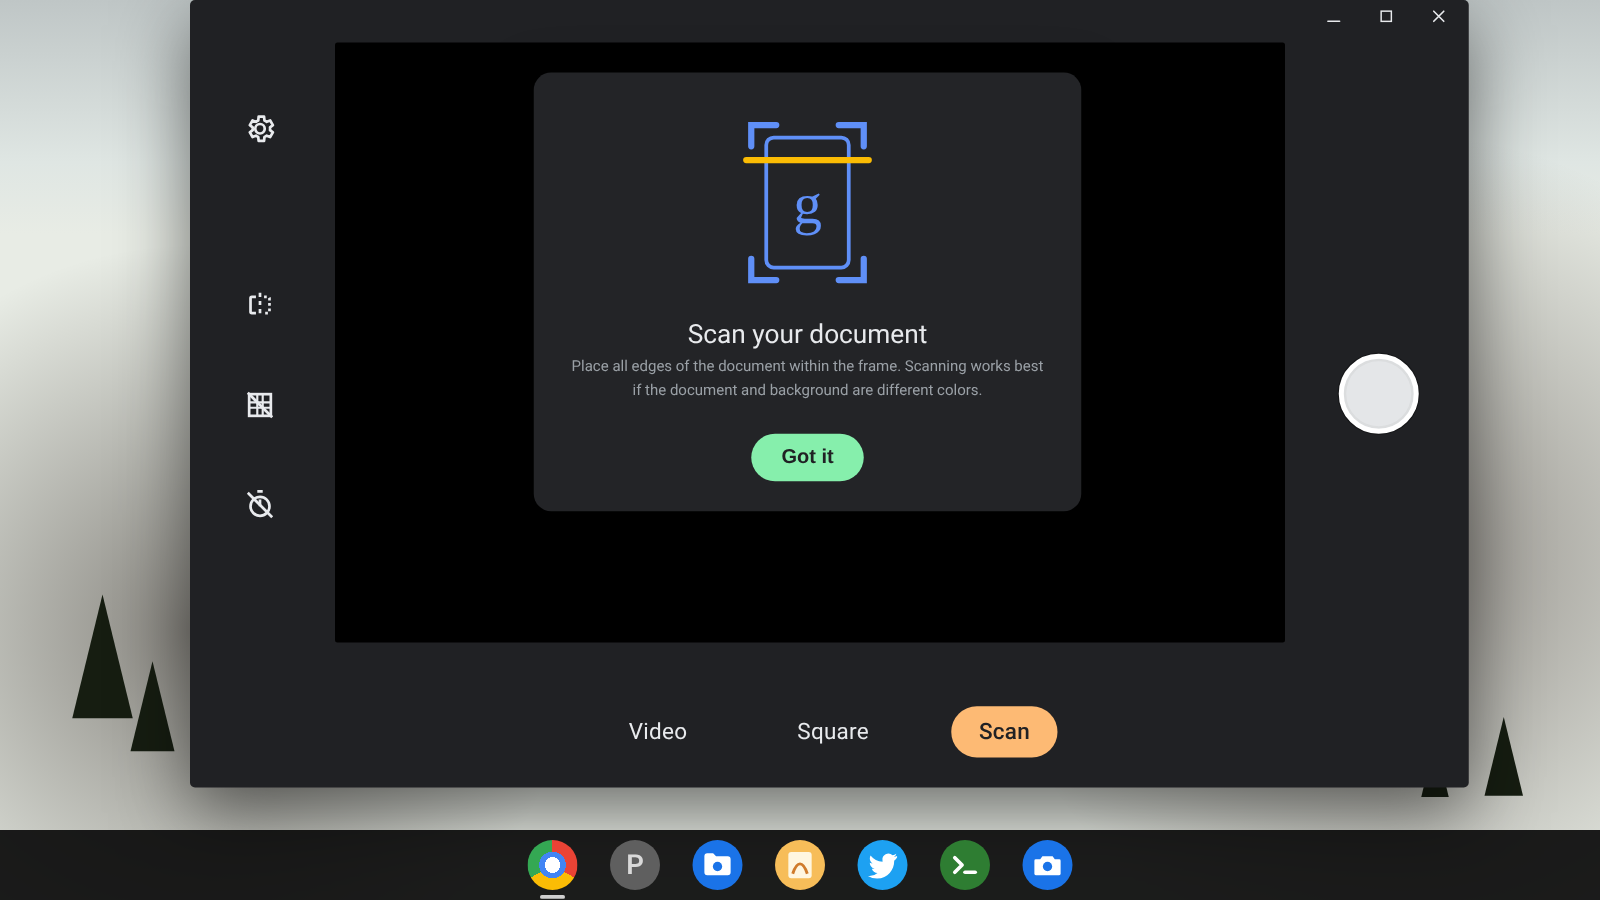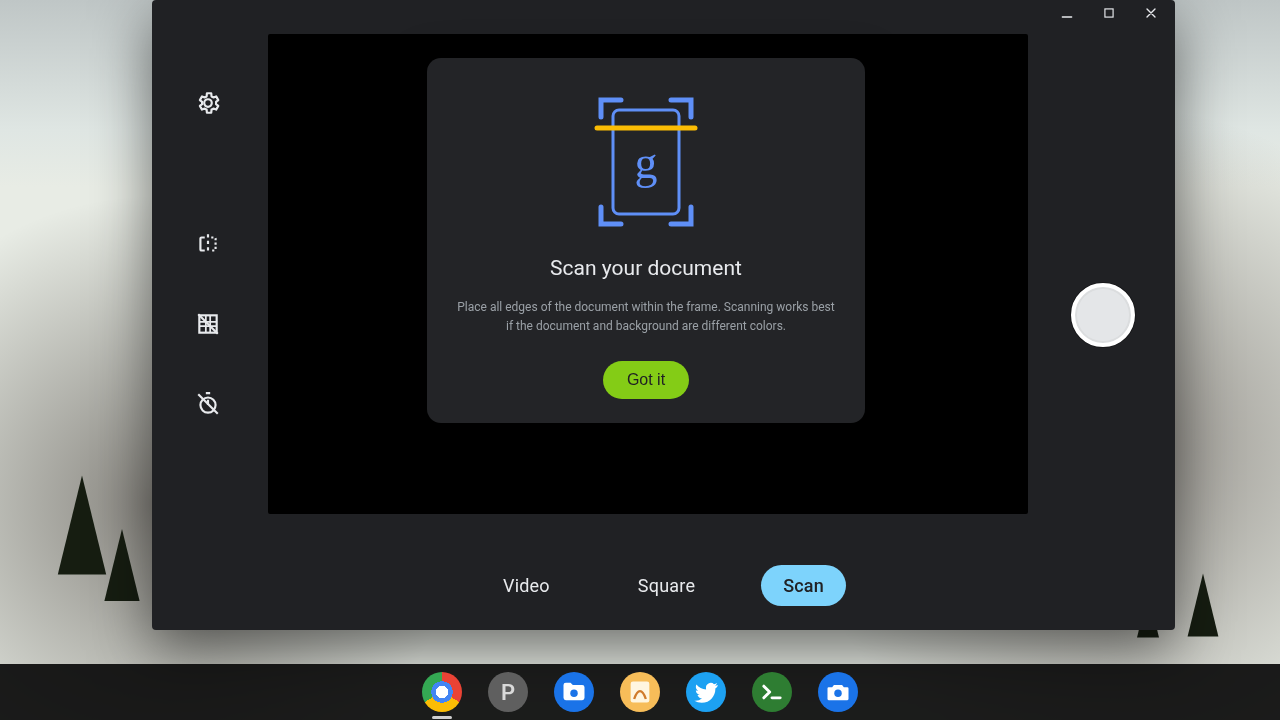--- a/index.html
+++ b/index.html
@@ -161,21 +161,21 @@
   }
   .mode{
     color:#e8eaed;
     font-size:18px;
     letter-spacing:.2px;
     padding:10px 22px;
     border-radius:24px;
     cursor:pointer;
   }
   .mode.active{
-    background:#7dd3fc;
+    background:#fdba74;
     color:#202124;
     font-weight:500;
   }
 
   
   .card{
     position:absolute;
     left:275px; top:58px;
     width:438px;
     background:#232427;
@@ -185,38 +185,38 @@
     text-align:center;
     color:#e8eaed;
     box-sizing:border-box;
   }
   .card .illus{
     width:110px;height:140px;
     margin:6px auto 24px;
     position:relative;
   }
   .card h2{
-    margin:0 0 18px;
+    margin:0 0 4px;
     font-size:21px;
     font-weight:400;
   }
   .card p{
     margin:0 auto 26px;
     color:#9aa0a6;
     font-size:12px;
     line-height:1.55;
     max-width:380px;
     text-align:center;
   }
   .card .gotit{
     display:inline-block;
-    background:#84cc16;
+    background:#86efac;
     color:#202124;
     font-size:16px;
-    font-weight:400;
+    font-weight:700;
     padding:10px 24px;
     border:none;
     border-radius:22px;
     cursor:pointer;
   }
 
   
   .illus svg{width:100%;height:100%;}
 </style>
 </head>

